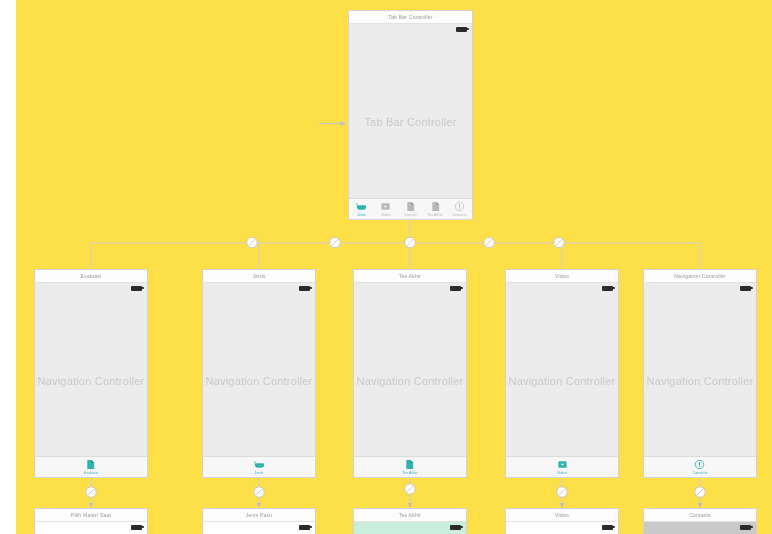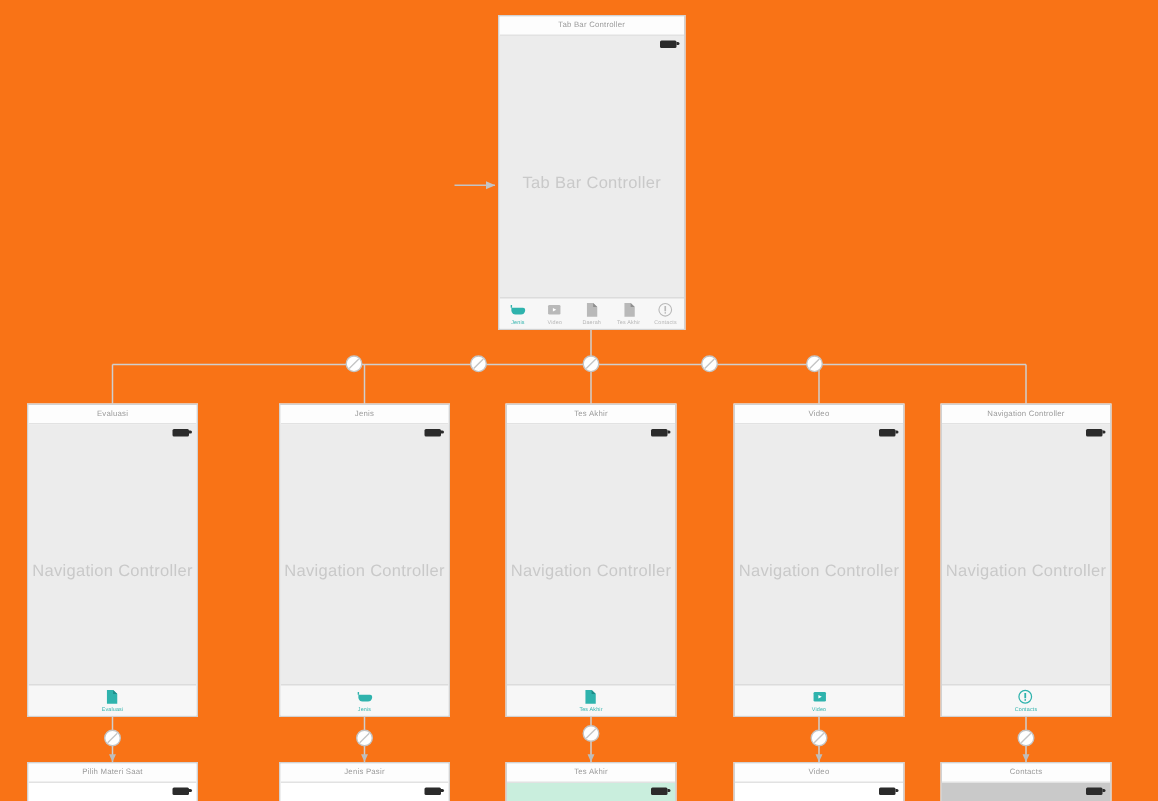--- a/index.html
+++ b/index.html
@@ -12,21 +12,22 @@
     height: 534px;
     position: relative;
     overflow: hidden;
     font-family: "Liberation Sans", sans-serif;
     -webkit-font-smoothing: antialiased;
   }
 
   #canvas {
     position: absolute;
     inset: 0;
-    background: #f97316;
+    background: #fde047;
+    margin-left: 16px;
   }
 
   
   #wires {
     position: absolute;
     left: 0; top: 0;
     width: 772px; height: 534px;
     pointer-events: none;
   }
 

